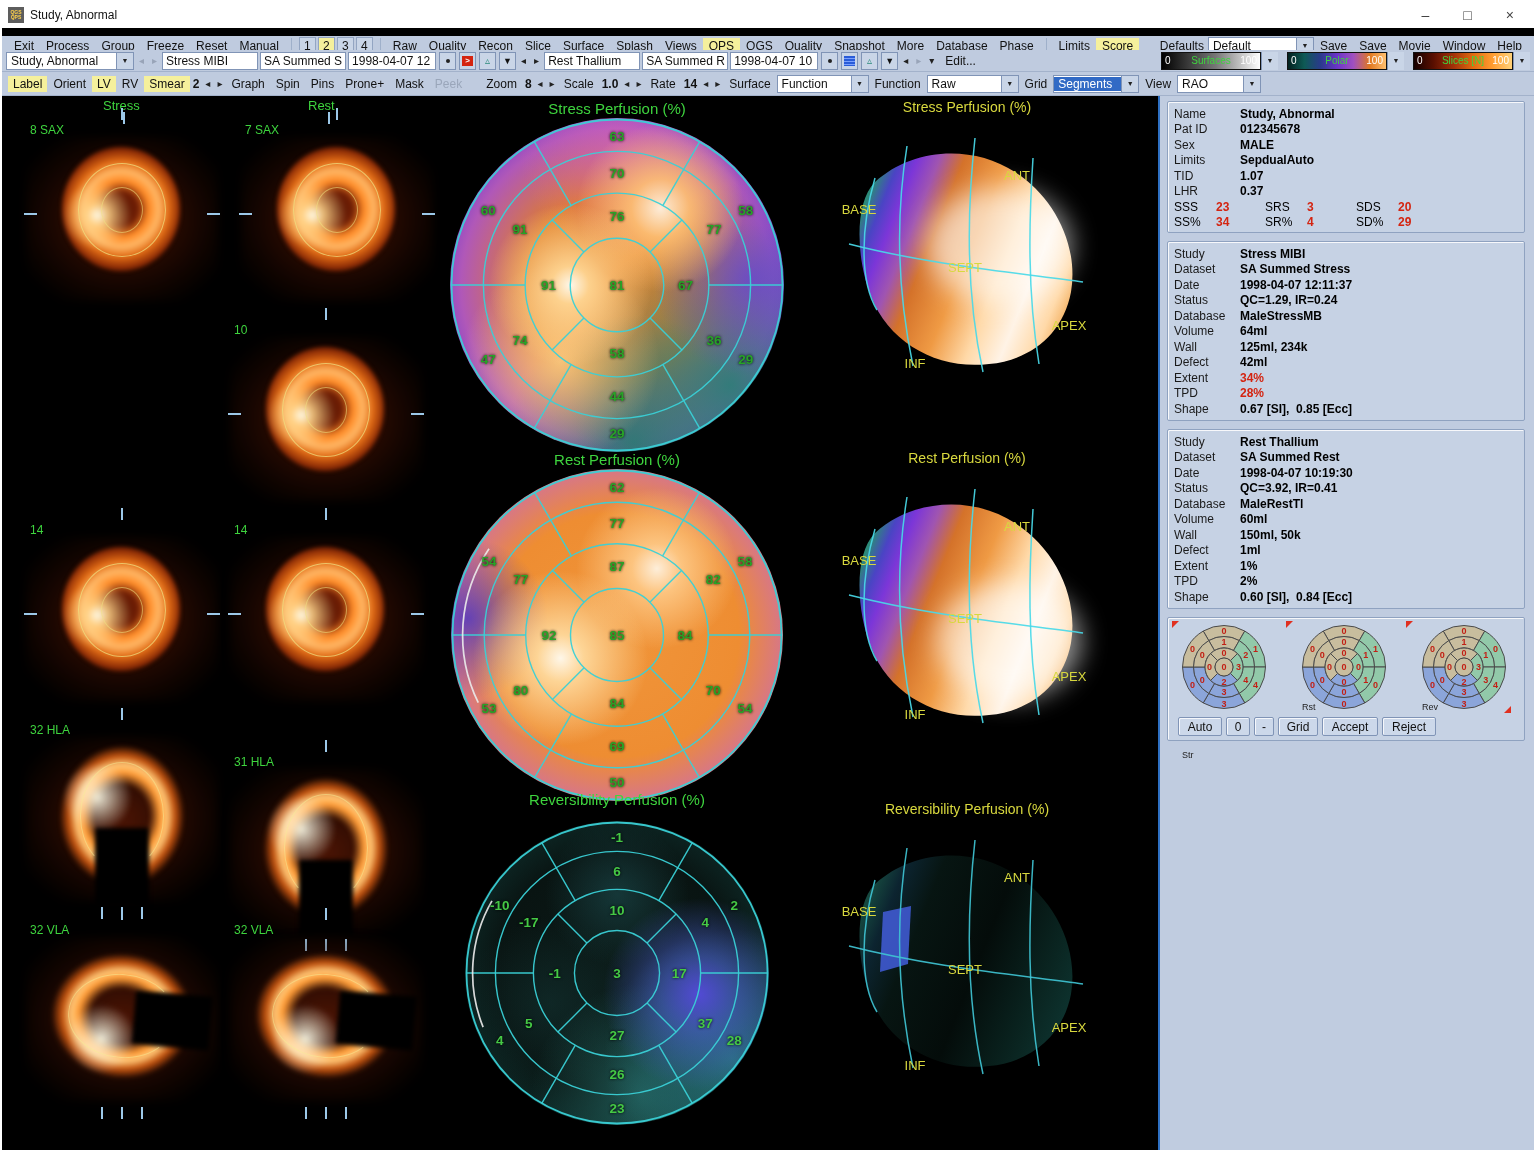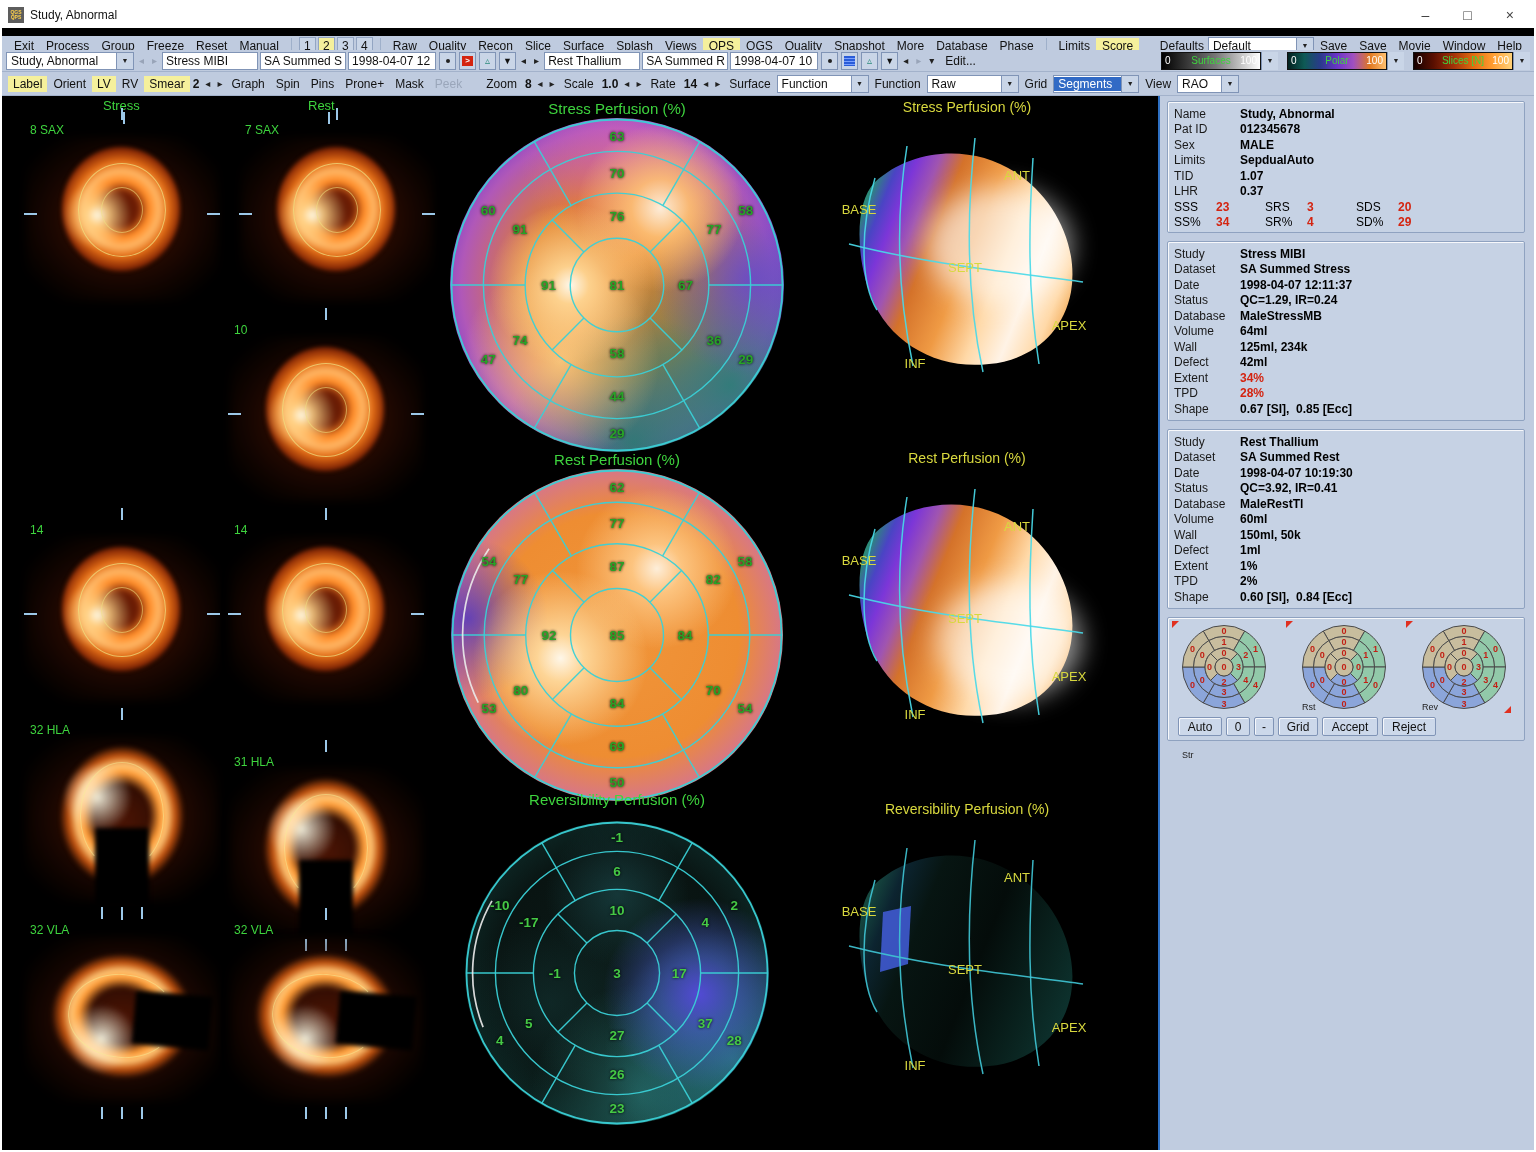--- a/index.html
+++ b/index.html
@@ -300,21 +300,21 @@
     <div class="dd" style="width:92px">
       <span class="dd-val">Raw</span>
         <span class="dd-btn">▼</span>
     </div>
     <span class="t3">Grid</span>
     <div class="dd" style="width:86px">
       <span class="dd-val sel">Segments</span>
         <span class="dd-btn">▼</span>
     </div>
     <span class="t3">View</span>
-    <div class="dd" style="width:62px">
+    <div class="dd" style="width:84px">
       <span class="dd-val">RAO</span>
         <span class="dd-btn">▼</span>
     </div>
   </div>
 
   <div id="main"></div>
 
   <div id="slices">
     <span class="col-head" style="left:101px">Stress</span>
     <span class="col-head" style="left:306px">Rest</span>

